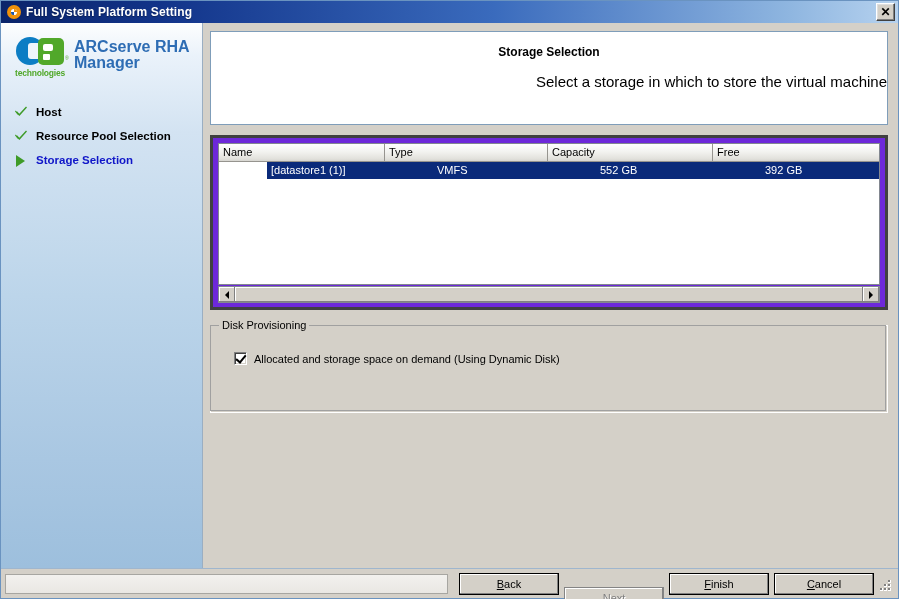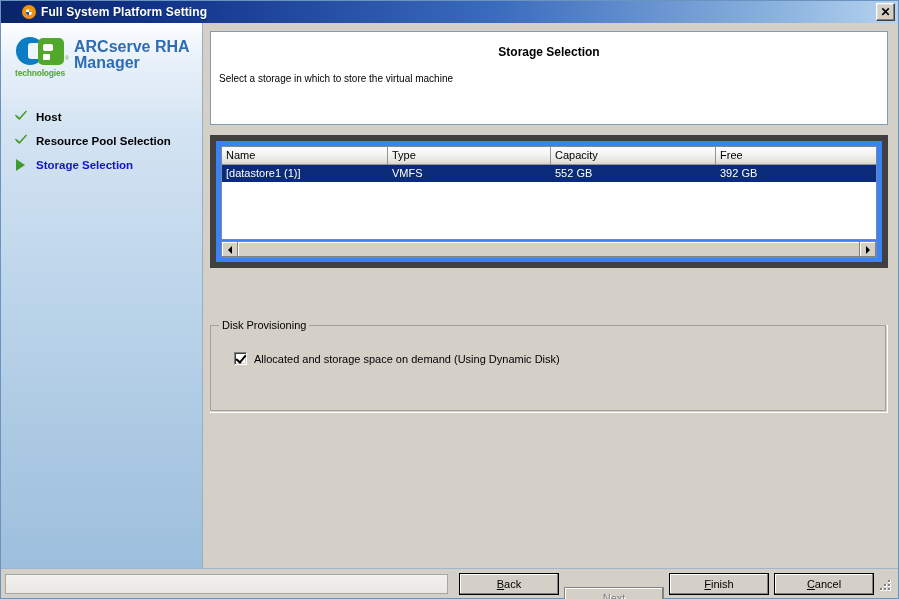--- a/index.html
+++ b/index.html
@@ -29,21 +29,21 @@
   }
 
   
   #titlebar {
     position: relative;
     height: 22px;
     min-height: 22px;
     background: linear-gradient(to right, #0a246a 0%, #12348a 18%, #3a6bbd 55%, #8fb6e0 88%, #b6d2ef 100%);
     display: flex;
     align-items: center;
-    padding-left: 20px;
+    padding-left: 5px;
     box-sizing: border-box;
   }
   #title-icon {
     width: 16px; height: 16px;
     margin-right: 4px;
     position: relative;
     flex: 0 0 auto;
   }
   #title-text {
     color: #ffffff;
@@ -178,21 +178,20 @@
   }
 
   #steps {
     position: absolute;
     left: 12px;
     top: 83px;
     width: 186px;
   }
   .step {
     display: flex;
-    align-items: center;
     height: 22px;
     margin-bottom: 2px;
   }
   .step-icon {
     width: 18px;
     min-width: 18px;
     height: 14px;
     position: relative;
     margin-right: 5px;
   }
@@ -242,33 +241,34 @@
   #header-title {
     text-align: center;
     font-size: 12px;
     font-weight: bold;
     color: #000;
     margin-top: 13px;
   }
   #header-desc {
     margin-top: 14px;
     margin-left: 8px;
-    font-size: 10px;
-    color: #000;
+    font-size: 15px;
+    color: #000;
+    text-align: right;
   }
 
   
   #list-panel {
     position: absolute;
     left: 7px;
     top: 112px;
     right: 10px;
-    height: 133px;
-    background: #3b82f6;
-    border: 6px solid #404040;
+    height: 175px;
+    background: #6d28d9;
+    border: 3px solid #404040;
     box-sizing: border-box;
     display: flex;
     flex-direction: column;
   }
   #list-inner {
     position: absolute;
     left: 5px;
     top: 5px;
     right: 5px;
     bottom: 22px;
@@ -289,20 +289,21 @@
     box-sizing: border-box;
     font-size: 11px;
     color: #000;
     padding-left: 4px;
     line-height: 17px;
     overflow: hidden;
     white-space: nowrap;
   }
   #list-rows {
     background: #ffffff;
+    padding-left: 48px;
   }
   .lrow {
     display: flex;
     height: 17px;
     box-sizing: border-box;
   }
   .lrow.selected {
     background: #0a2a7a;
   }
   .lcell {

